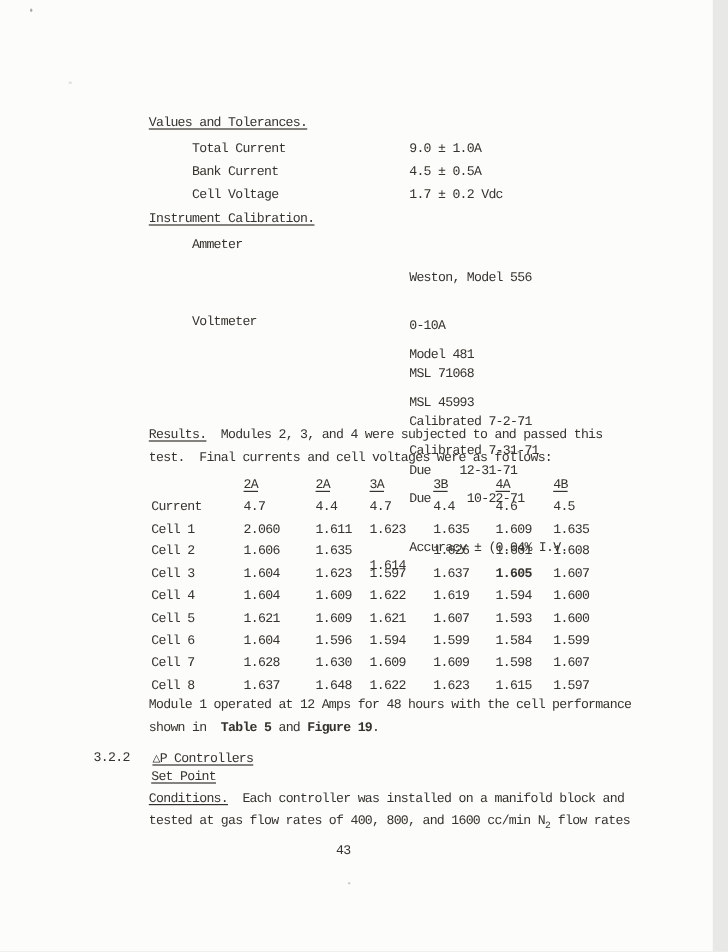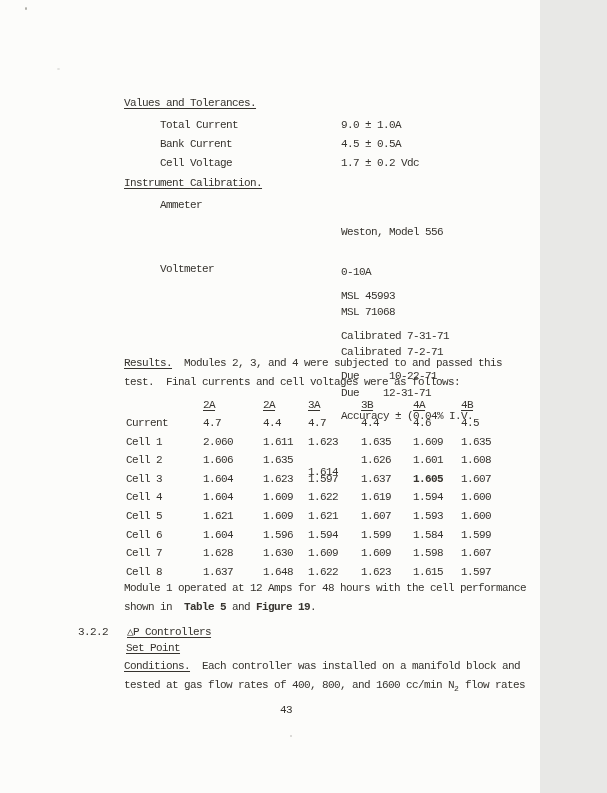--- a/index.html
+++ b/index.html
@@ -1,18 +1,18 @@
 <!DOCTYPE html>
 <html><head>
 <meta charset="utf-8">
 <style>
   html,body{margin:0;padding:0;background:#e8e8e6;}
   .page{
     position:relative;
-    width:540px;height:793px;
+    width:594px;height:793px;
     background:#fcfcfa;
     overflow:hidden;
     font-family:"Liberation Mono","DejaVu Sans Mono",monospace;
     font-size:11px;
     letter-spacing:-0.6px;
     color:#36332e;
   }
   .line{position:absolute;white-space:pre;}
   .u{text-decoration:underline;text-underline-offset:2px;}
   .b{font-weight:bold;}
@@ -47,20 +47,21 @@
   <div class="blk" style="left:341px;top:199px">
     <div>Weston, Model 556</div>
     <div>0-10A</div>
     <div>MSL 71068</div>
     <div>Calibrated 7-2-71</div>
     <div>Due    12-31-71</div>
   </div>
 
   <div class="line" style="left:160px;top:263px">Voltmeter</div>
   <div class="blk" style="left:341px;top:263px">
+    <div>Model 481</div>
     <div>MSL 45993</div>
     <div>Calibrated 7-31-71</div>
     <div>Due     10-22-71</div>
     <div>Accuracy ± (0.04% I.V.</div>
   </div>
 
   <div class="line" style="left:124px;top:357px"><span class="u">Results.</span><span>  Modules 2, 3, and 4 were subjected to and passed this</span></div>
   <div class="line" style="left:124px;top:376px">test.  Final currents and cell voltages were as follows:</div>
 
   <div id="perf-table">

